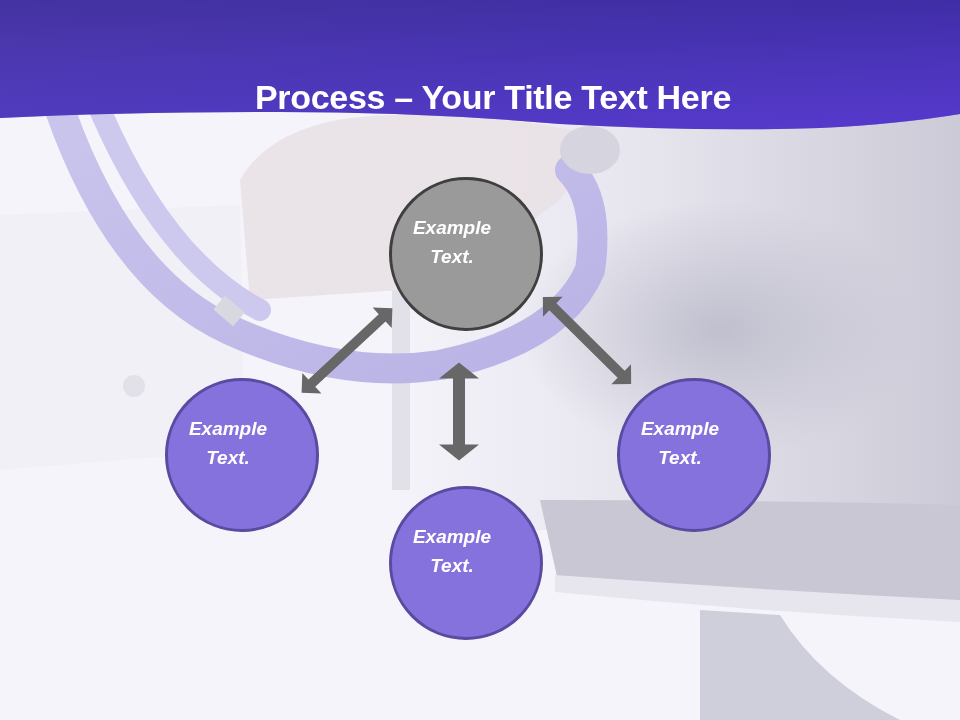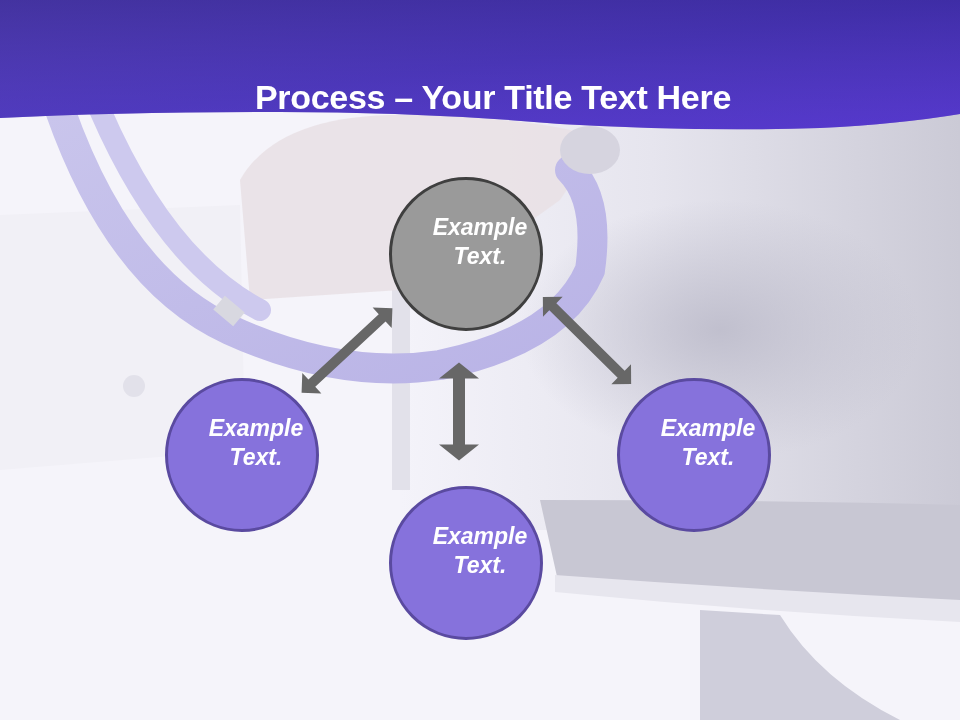--- a/index.html
+++ b/index.html
@@ -3,21 +3,21 @@
   <meta charset="utf-8">
   <style>
     html, body { margin: 0; padding: 0; }
     body { width: 960px; height: 720px; overflow: hidden; position: relative; background: #f4f3fa; font-family: "Liberation Sans", "DejaVu Sans", sans-serif; }
     .slide { position: absolute; left: 0; top: 0; width: 960px; height: 720px; overflow: hidden; }
     .bg-photo { position: absolute; left: 0; top: 0; width: 960px; height: 720px; }
     .header { position: absolute; left: 0; top: 0; width: 960px; height: 140px; }
     .title { position: absolute; left: 0; top: 52px; width: 986px; text-align: center; color: #ffffff; font-size: 34px; line-height: 44px; letter-spacing: -0.3px; }
     .title .bold { font-weight: bold; }
     .diagram { position: absolute; left: 0; top: 0; width: 960px; height: 720px; }
-    .node { position: absolute; width: 154px; height: 154px; border-radius: 50%; box-sizing: border-box; display: flex; align-items: center; justify-content: flex-end; text-align: center; color: #ffffff; font-style: italic; font-weight: bold; font-size: 23px; line-height: 29px; }
+    .node { position: absolute; width: 154px; height: 154px; border-radius: 50%; box-sizing: border-box; display: flex; align-items: center; justify-content: flex-start; text-align: center; color: #ffffff; font-style: italic; font-weight: bold; font-size: 19px; line-height: 29px; }
     .node .txt { width: 120px; margin-top: -24px; }
     .node.gray { background: #9a9a9a; border: 3px solid #3f3f3f; }
     .node.purple { background: #8672dc; border: 3px solid #5a4aa0; }
   </style>
 </head>
 <body>
 
 <div class="slide">
 
   <svg class="bg-photo" width="960" height="720" viewBox="0 0 960 720">

